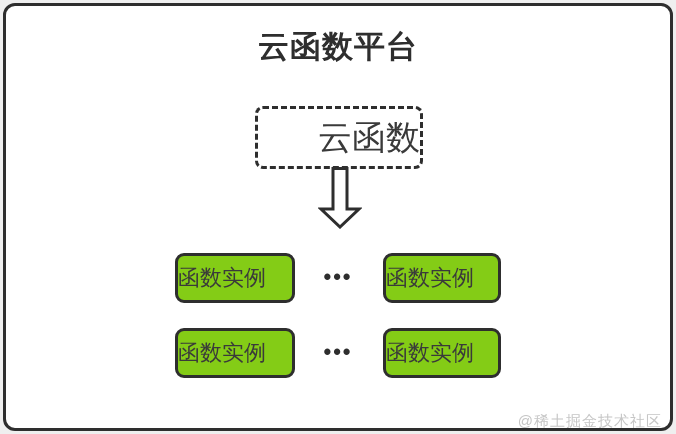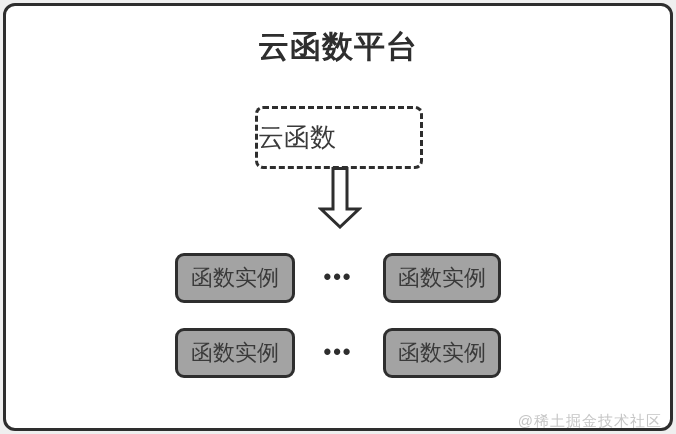--- a/index.html
+++ b/index.html
@@ -41,41 +41,41 @@
     left: 255px;
     top: 106px;
     width: 168px;
     height: 63px;
     box-sizing: border-box;
     border: 3px dashed #2e2e2e;
     border-radius: 8px;
     background: #ffffff;
     display: flex;
     align-items: center;
-    justify-content: flex-start;
-    font-size: 26px;
+    justify-content: flex-end;
+    font-size: 34px;
     color: #3a3a3a;
   }
   .arrow {
     position: absolute;
     left: 318px;
     top: 167px;
     width: 44px;
     height: 62px;
   }
   .inst-box {
     position: absolute;
     box-sizing: border-box;
     height: 50px;
     border: 3px solid #2e2e2e;
     border-radius: 9px;
-    background: #a3a3a3;
+    background: #84cc16;
     display: flex;
     align-items: center;
-    justify-content: center;
+    justify-content: flex-start;
     font-size: 22px;
     color: #3a3a3a;
   }
   .inst-a { left: 175px; top: 253px; width: 120px; }
   .inst-b { left: 383px; top: 253px; width: 118px; }
   .inst-c { left: 175px; top: 328px; width: 120px; }
   .inst-d { left: 383px; top: 328px; width: 118px; }
   .dots {
     position: absolute;
     left: 308px;

